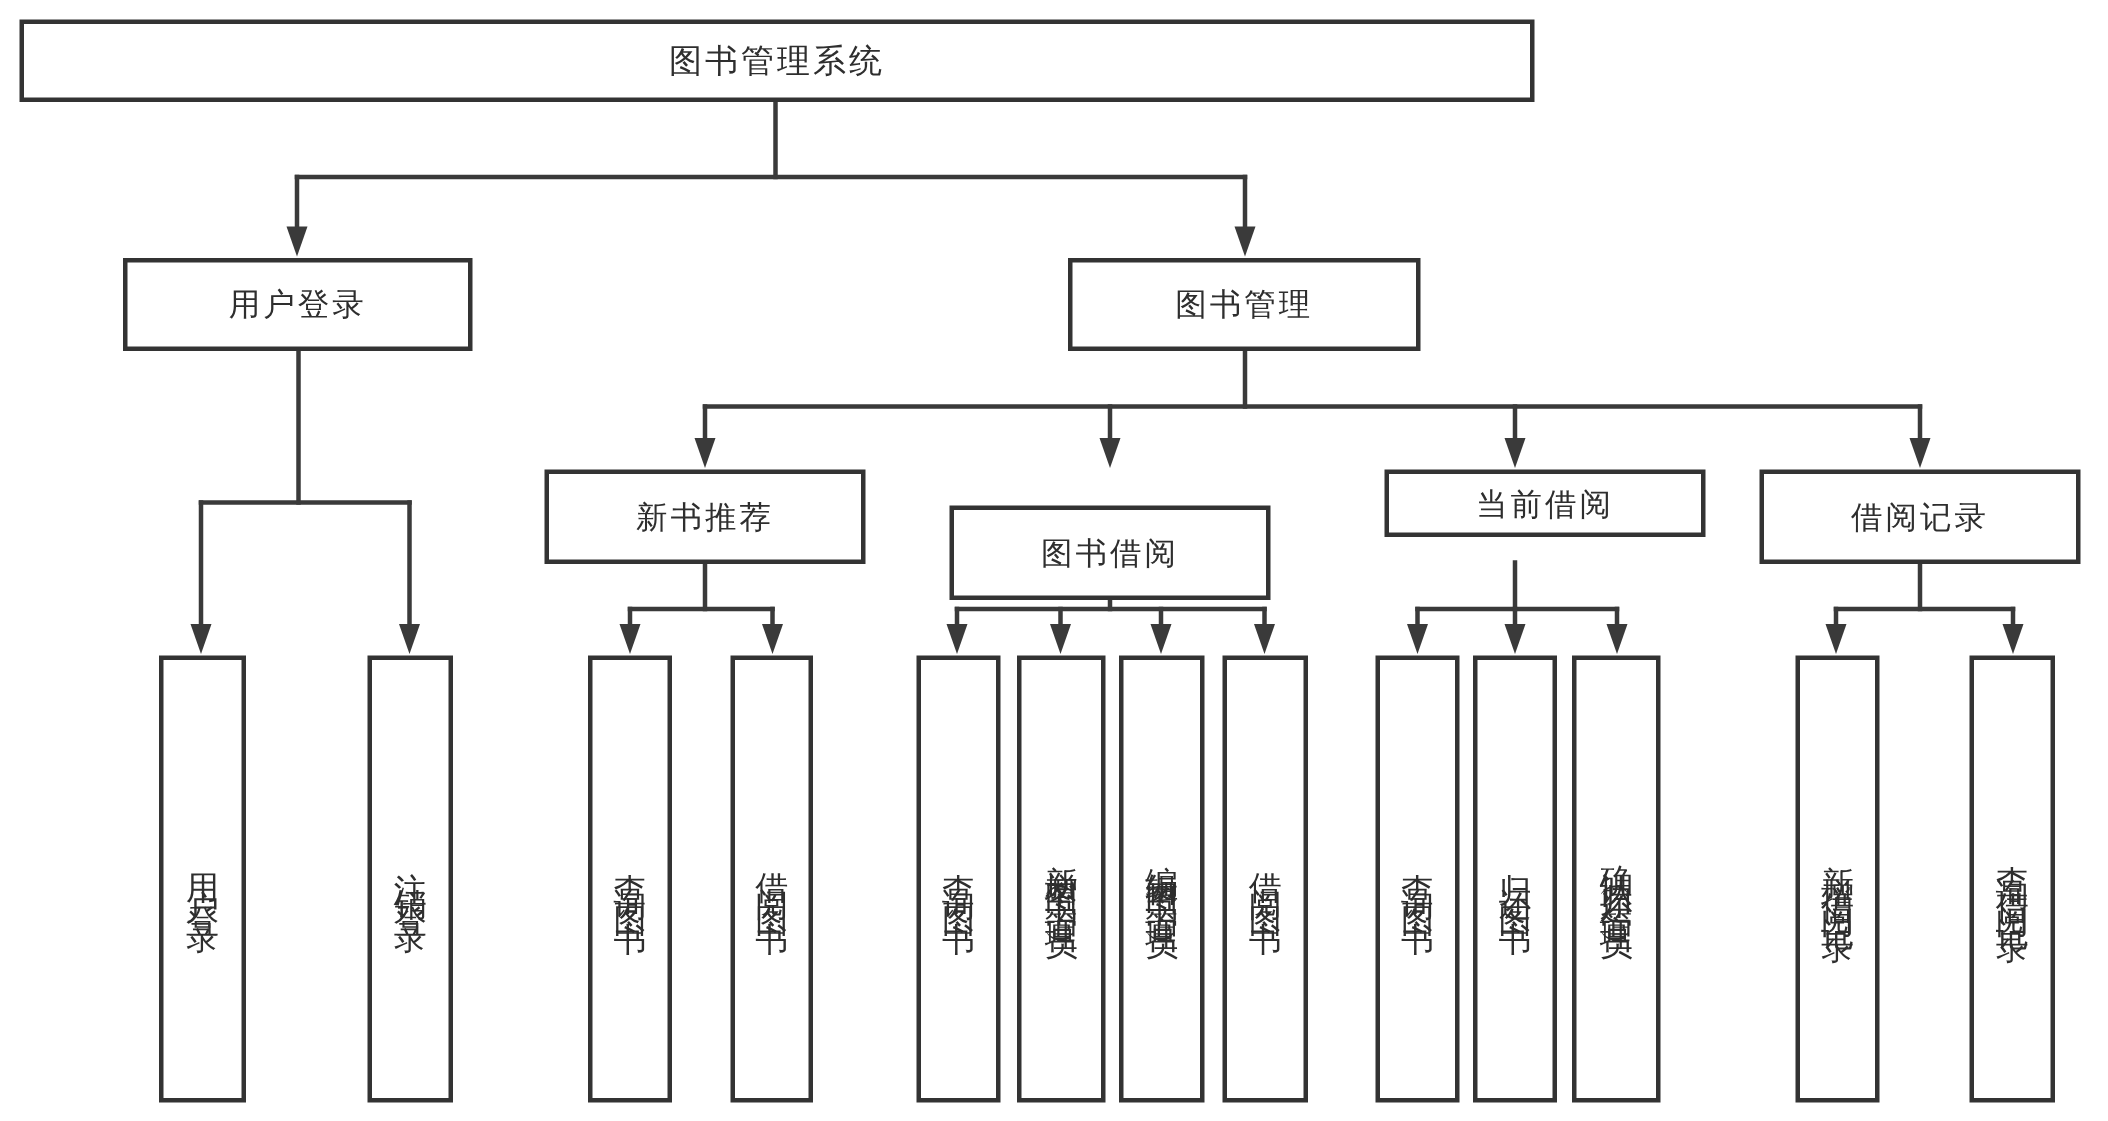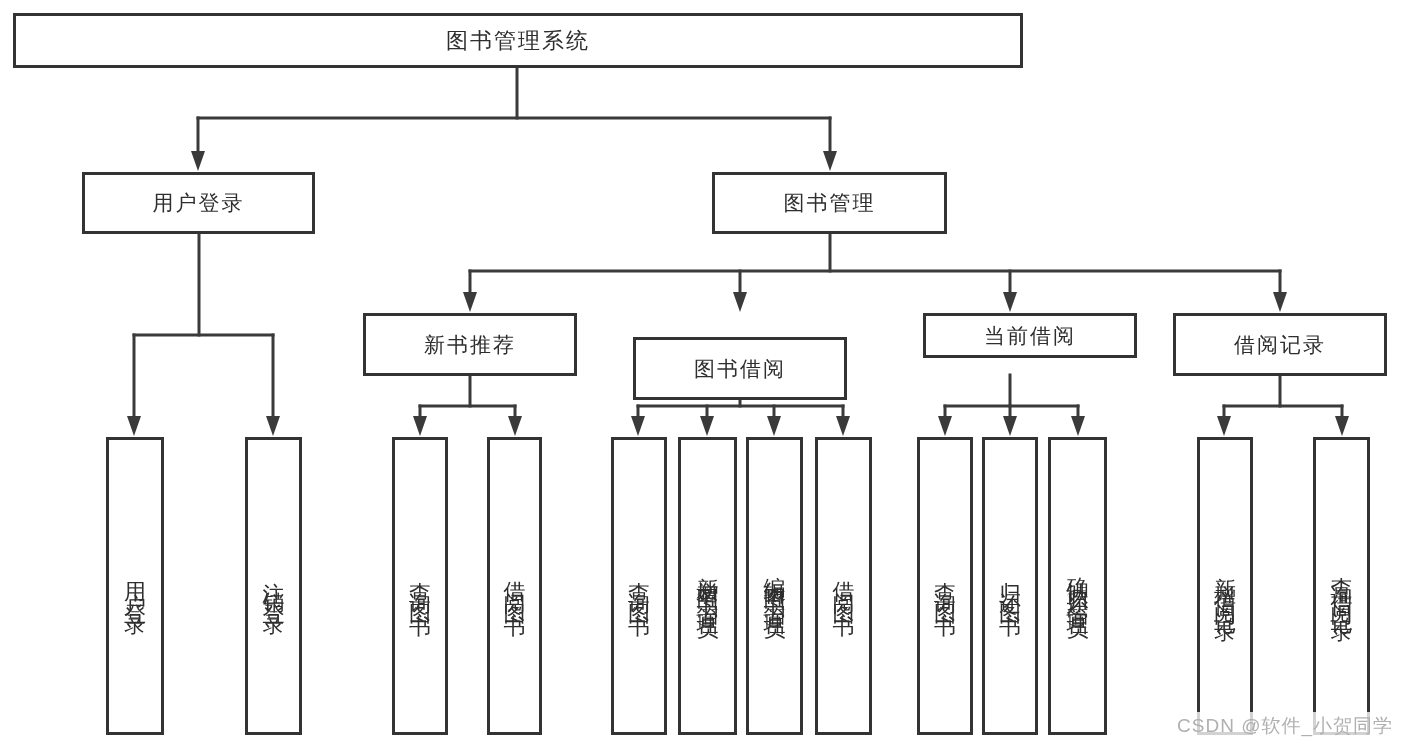--- a/index.html
+++ b/index.html
@@ -205,15 +205,14 @@
     <span class="vtext long">确认归还（管理员）</span>
   </div>
 
   <div class="node leaf" style="left:1197px; width:56px;">
     <span class="vtext mid">新增借阅记录</span>
   </div>
   <div class="node leaf" style="left:1313px; width:57px;">
     <span class="vtext mid">查询借阅记录</span>
   </div>
 
-  <div id="watermark">CSDN @软件_小贺同学</div>
 
 </div>
 
 </body></html>

